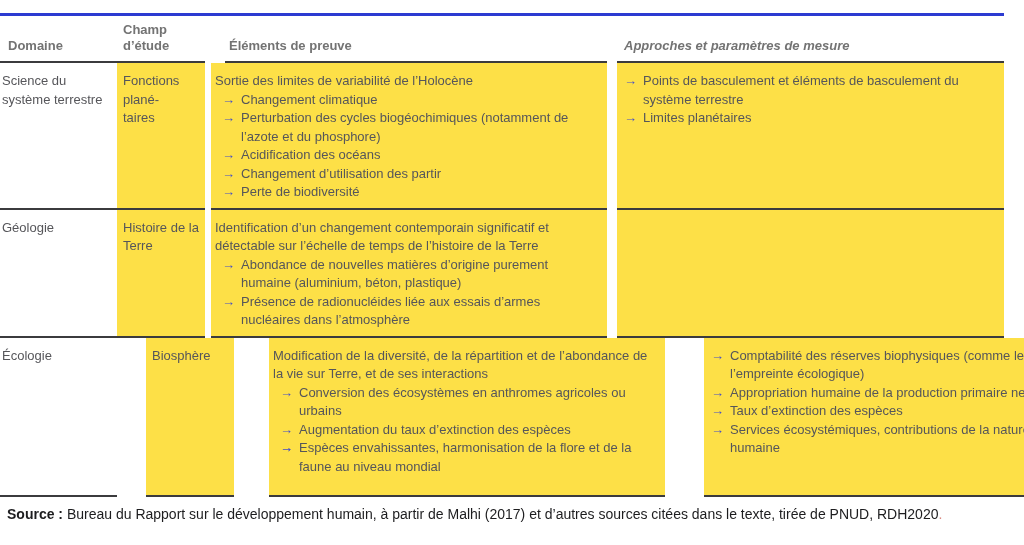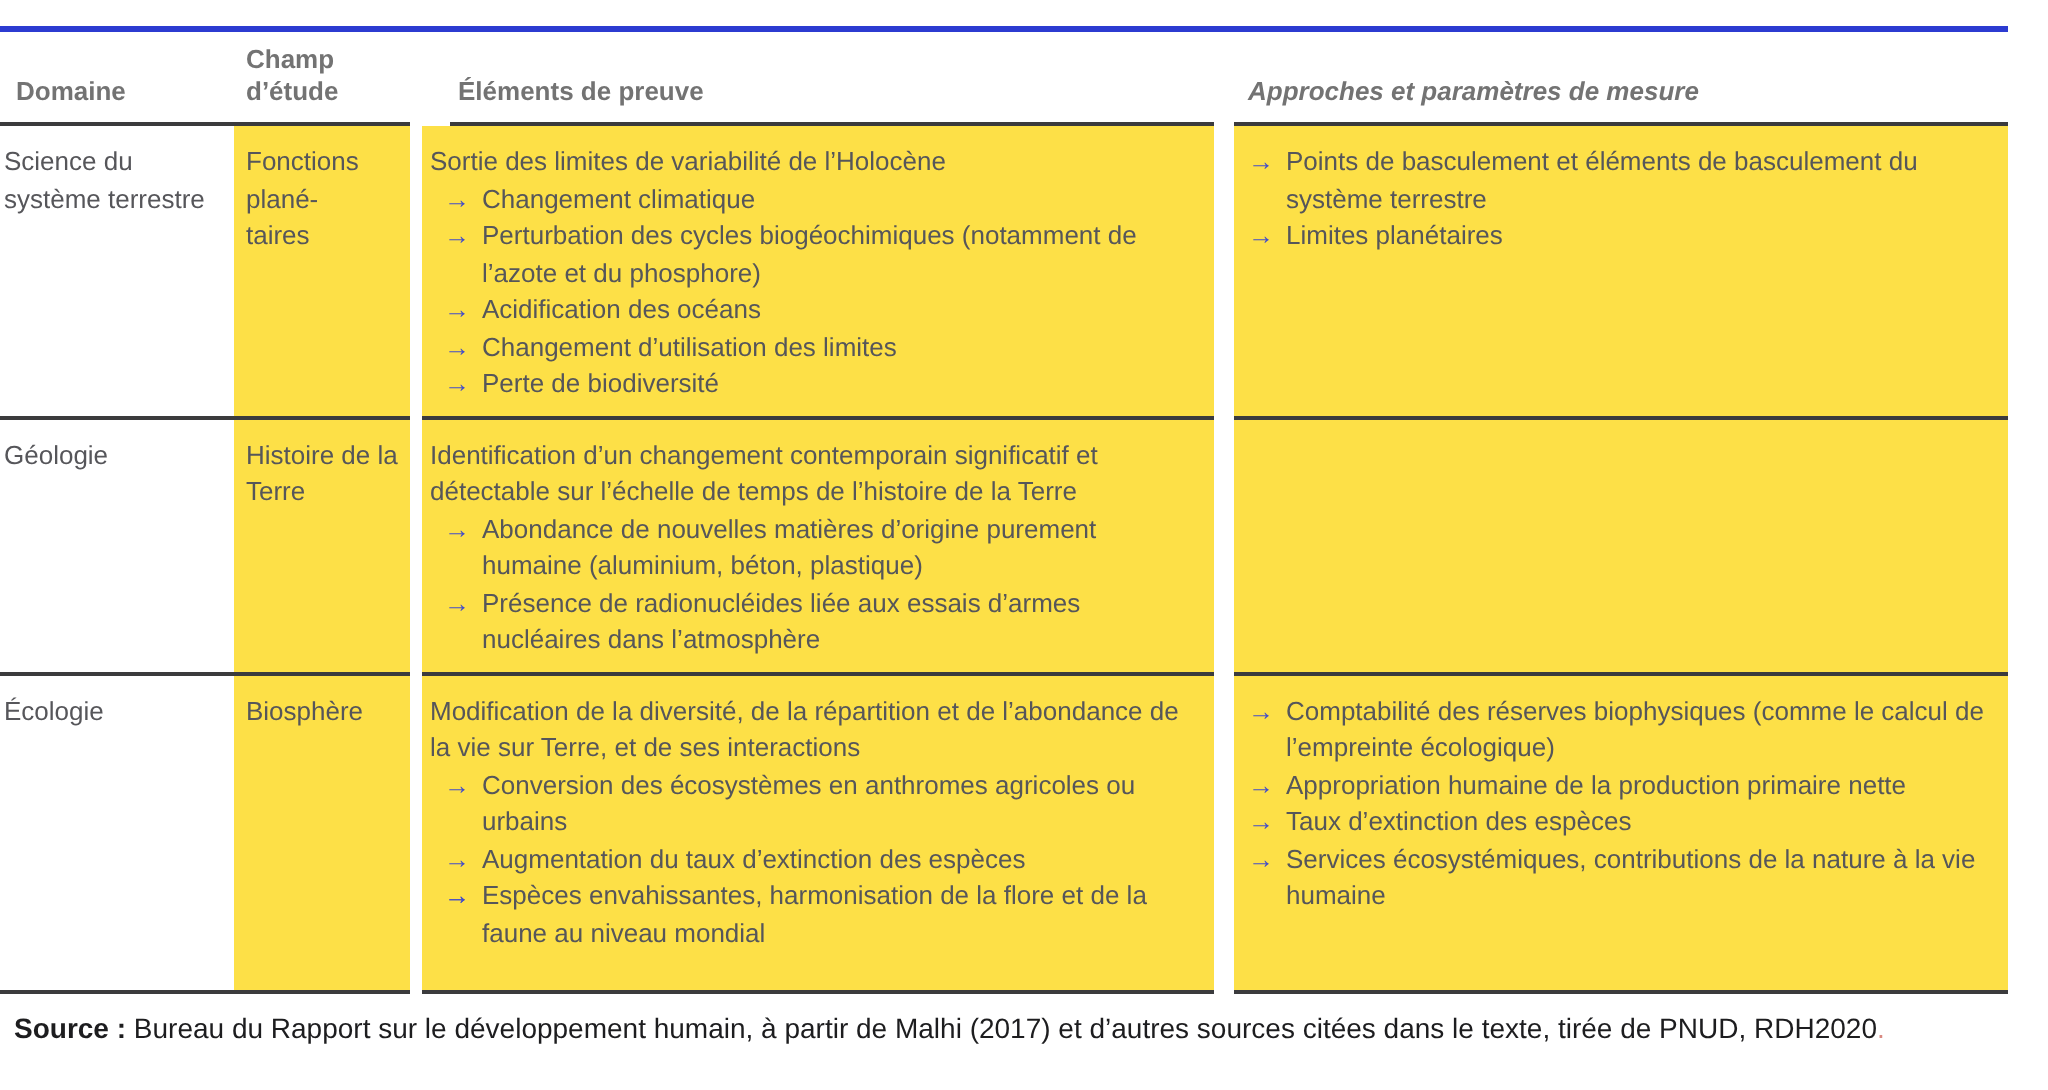--- a/index.html
+++ b/index.html
@@ -17,21 +17,21 @@
   .hcell.c1 { padding-left:8px;text-align:center; }
   .hcell.c3 { margin-left:20px; padding-left:4px; }
   .hcell.c4 { margin-left:10px; padding-left:7px;font-style:italic; }
   .cell { font-size:13px; line-height:18.5px; color:#56565a;
           border-bottom:2px solid #3b3b3d; padding:9px 8px 6px 8px; }
   .c2cell, .c3cell, .c4cell { background:#fde047; }
   .c1cell { padding-left:2px; background:transparent; }
   .c2cell { padding-left:6px; padding-right:5px; white-space:pre-line; }
   .c3cell { margin-left:6px;  padding-left:4px;  padding-right:10px; }
   .c4cell { margin-left:10px; padding-left:0;    padding-right:8px; }
-  .r1 { min-height:142px; } .r2 { min-height:124px; } .r3 { min-height:159px; }
+  .r1 { min-height:142px; } .r2 { min-height:124px; } .r3 { min-height:159px;gap:29px; }
   .lead { }
   .li { position:relative; padding-left:26px; }
   .li .arrow { position:absolute; left:7px; top:0; color:#444ec8; }
   .source { margin-top:9px; padding-left:7px; font-size:14px; color:#1d1d1f; }
   .source b { font-weight:bold; }
   .period { color:#d98a82; }
 </style>
 </head>
 <body>
 
@@ -50,21 +50,21 @@
       <div class="cell c1cell">Science du système terrestre</div>
       <div class="cell c2cell">Fonctions
 plané-
 taires</div>
       <div class="cell c3cell">
         <div class="lead">Sortie des limites de variabilité de l’Holocène</div>
         <div>
             <div class="li"><span class="arrow">→</span><span>Changement climatique</span></div>
             <div class="li"><span class="arrow">→</span><span>Perturbation des cycles biogéochimiques (notamment de l’azote et du phosphore)</span></div>
             <div class="li"><span class="arrow">→</span><span>Acidification des océans</span></div>
-            <div class="li"><span class="arrow">→</span><span>Changement d’utilisation des limites</span></div>
+            <div class="li"><span class="arrow">→</span><span>Changement d’utilisation des partir</span></div>
             <div class="li"><span class="arrow">→</span><span>Perte de biodiversité</span></div>
           </div>
       </div>
       <div class="cell c4cell">
         <div>
             <div class="li"><span class="arrow">→</span><span>Points de basculement et éléments de basculement du système terrestre</span></div>
             <div class="li"><span class="arrow">→</span><span>Limites planétaires</span></div>
           </div>
       </div>
     </div>

